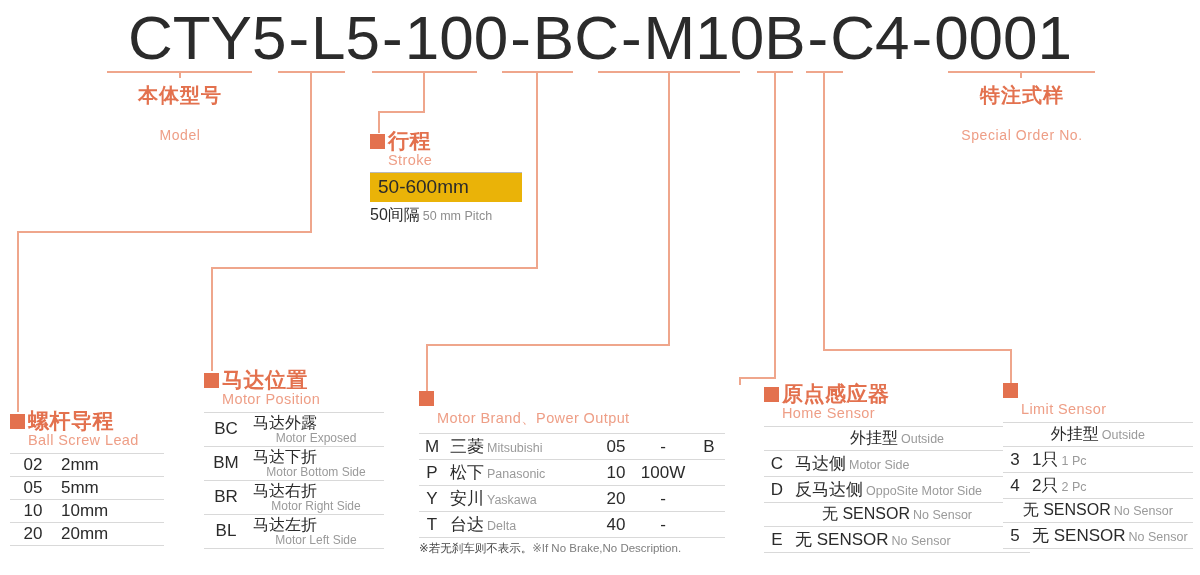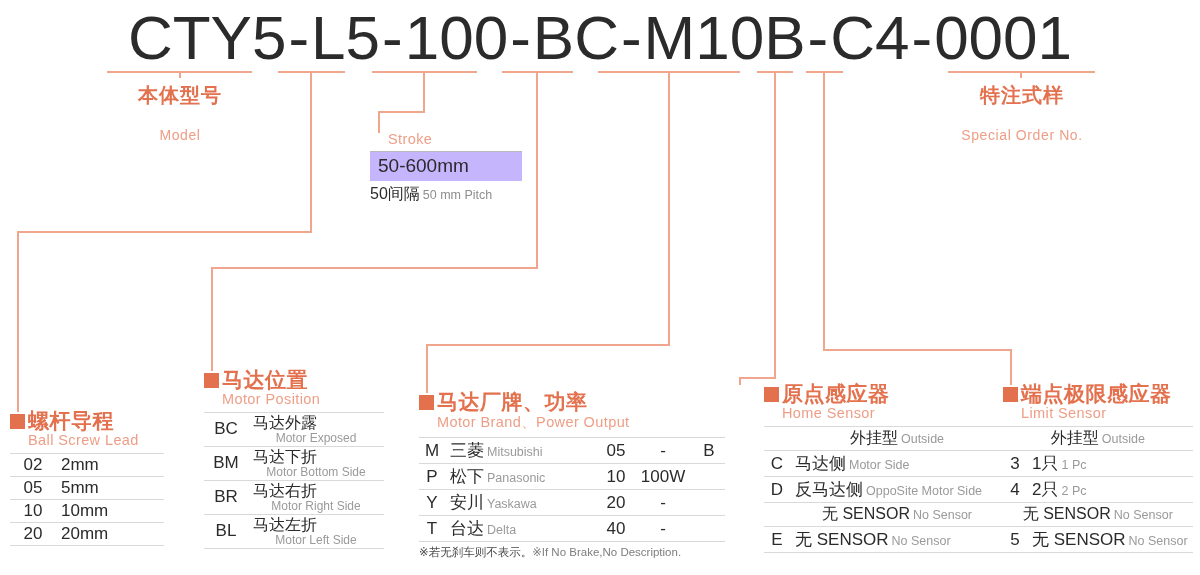--- a/index.html
+++ b/index.html
@@ -85,21 +85,21 @@
 
   .note{
     font-size:11.5px;color:#4a4a4a;margin-top:3px;white-space:nowrap;
     font-family:"Liberation Sans","DejaVu Sans",sans-serif;
   }
   .note .lite{color:#7d7d7d;}
 
   
   .stroke-box{
     margin-top:4px;
-    background:#c4b5fd;
+    background:#eab308;
     border-top:1px solid #b9b9b9;
     width:152px;
     padding:3px 8px 4px 8px;
     font-size:19px;color:#2b2b2b;
     box-sizing:border-box;
     white-space:nowrap;
   }
   .stroke-pitch{
     margin-top:3px;font-size:16px;color:#2b2b2b;white-space:nowrap;
   }
@@ -148,20 +148,23 @@
     <div class="t">本体型号</div>
     <div class="s">Model</div>
   </div>
 
   <div class="chead" style="left:948px;top:82px;width:148px;">
     <div class="t">特注式样</div>
     <div class="s">Special Order No.</div>
   </div>
 
   <div class="group" style="left:370px;top:130px;">
+    <div class="ghead">
+      <span class="bullet"></span><span class="gtitle">行程</span>
+    </div>
     <div class="gsub ind">Stroke</div>
     <div class="stroke-box">50-600mm</div>
     <div class="stroke-pitch">
       <span>50间隔</span><span class="en">50 mm Pitch</span>
     </div>
   </div>
 
   <div class="group" style="left:10px;top:410px;">
     <div class="ghead">
       <span class="bullet"></span><span class="gtitle">螺杆导程</span>
@@ -223,21 +226,21 @@
             <span class="cn-blk">马达左折</span>
             <span class="en-blk">Motor Left Side</span>
           </td>
         </tr>
       </tbody>
     </table>
   </div>
 
   <div class="group" style="left:419px;top:391px;">
     <div class="ghead">
-      <span class="bullet"></span><span class="gtitle">马达厂牌、功率</span>
+      <span class="bullet"></span>
     </div>
     <div class="gsub ind">Motor Brand、Power Output</div>
     <table class="spec">
       <tbody>
         <tr>
           <td class="code-cell" style="width:16px">M</td>
           <td class="val" style="width:144px">
             <span class="cn">三菱</span><span class="en">Mitsubishi</span>
           </td>
           <td class="code-cell" style="width:24px">05</td>
@@ -312,21 +315,21 @@
           <td class="val">
             <span class="cn">无 SENSOR</span><span class="en">No Sensor</span>
           </td>
         </tr>
       </tbody>
     </table>
   </div>
 
   <div class="group" style="left:1003px;top:383px;">
     <div class="ghead">
-      <span class="bullet"></span><span class="gtitle">端点极限感应器</span>
+      <span class="bullet"></span>
     </div>
     <div class="gsub ind">Limit Sensor</div>
     <table class="spec">
       <tbody>
         <tr>
           <td class="hdr-full" colspan="2">
             <span>外挂型</span><span class="en">Outside</span>
           </td>
         </tr>
         <tr>

